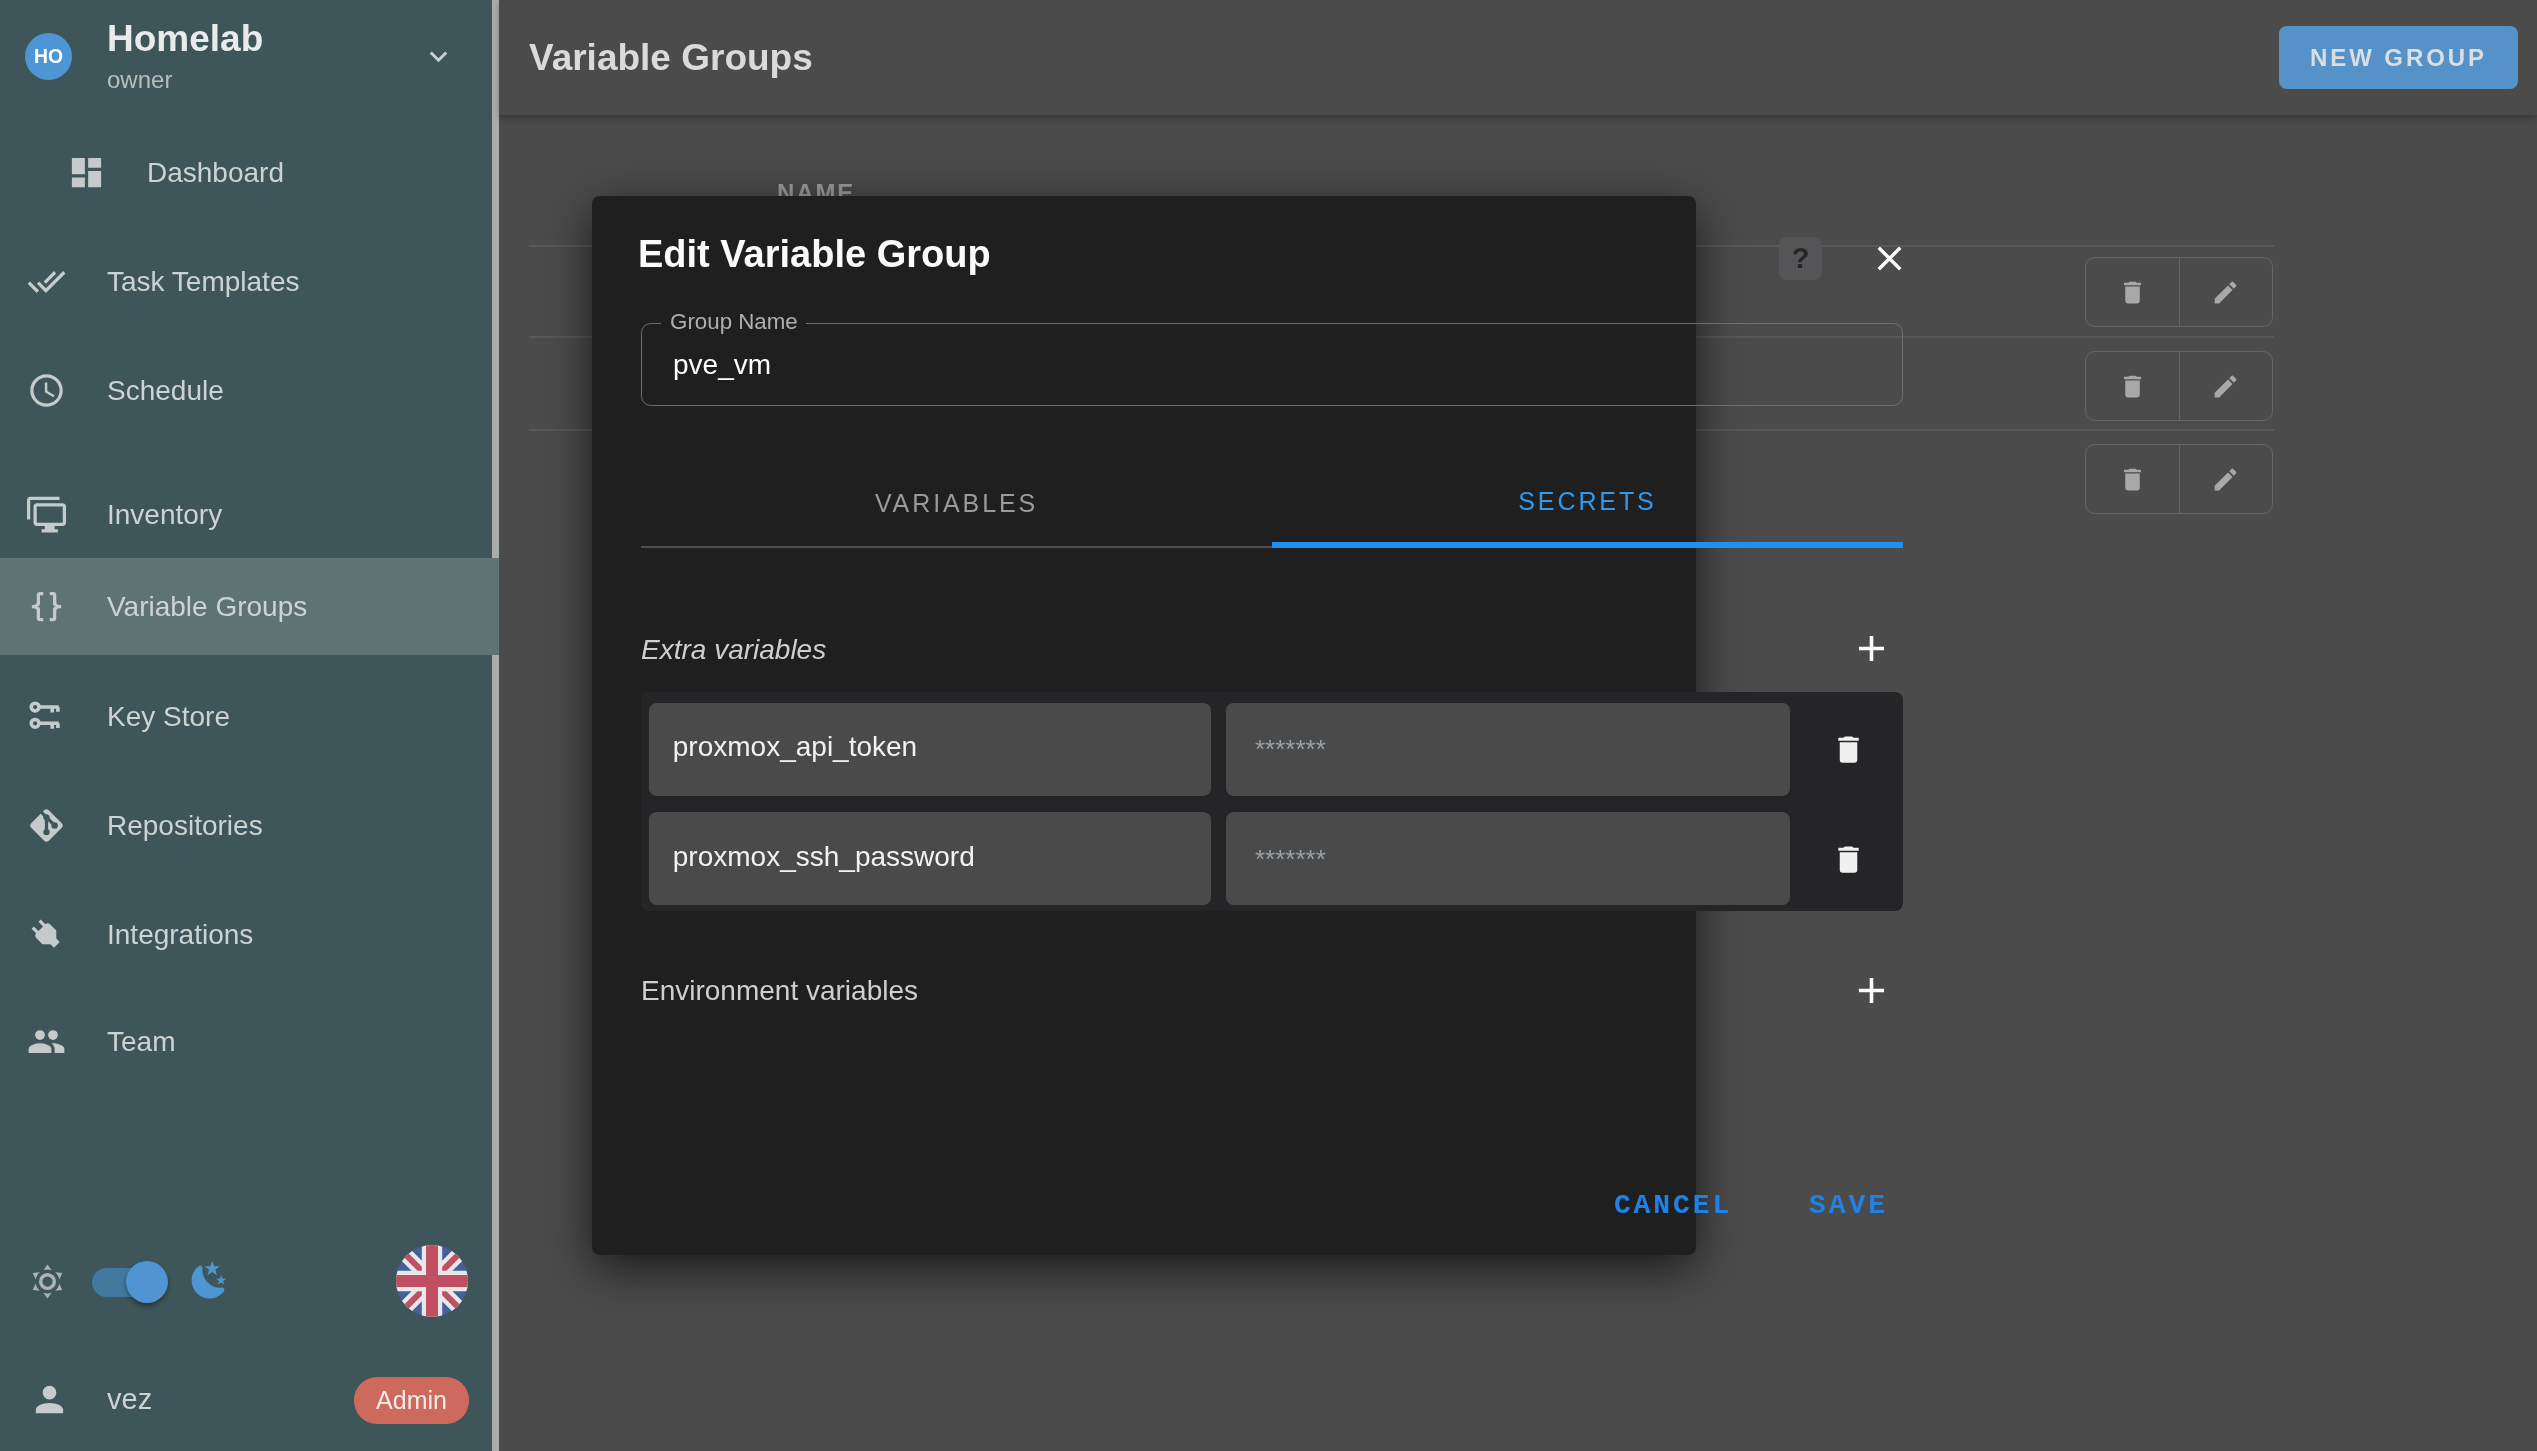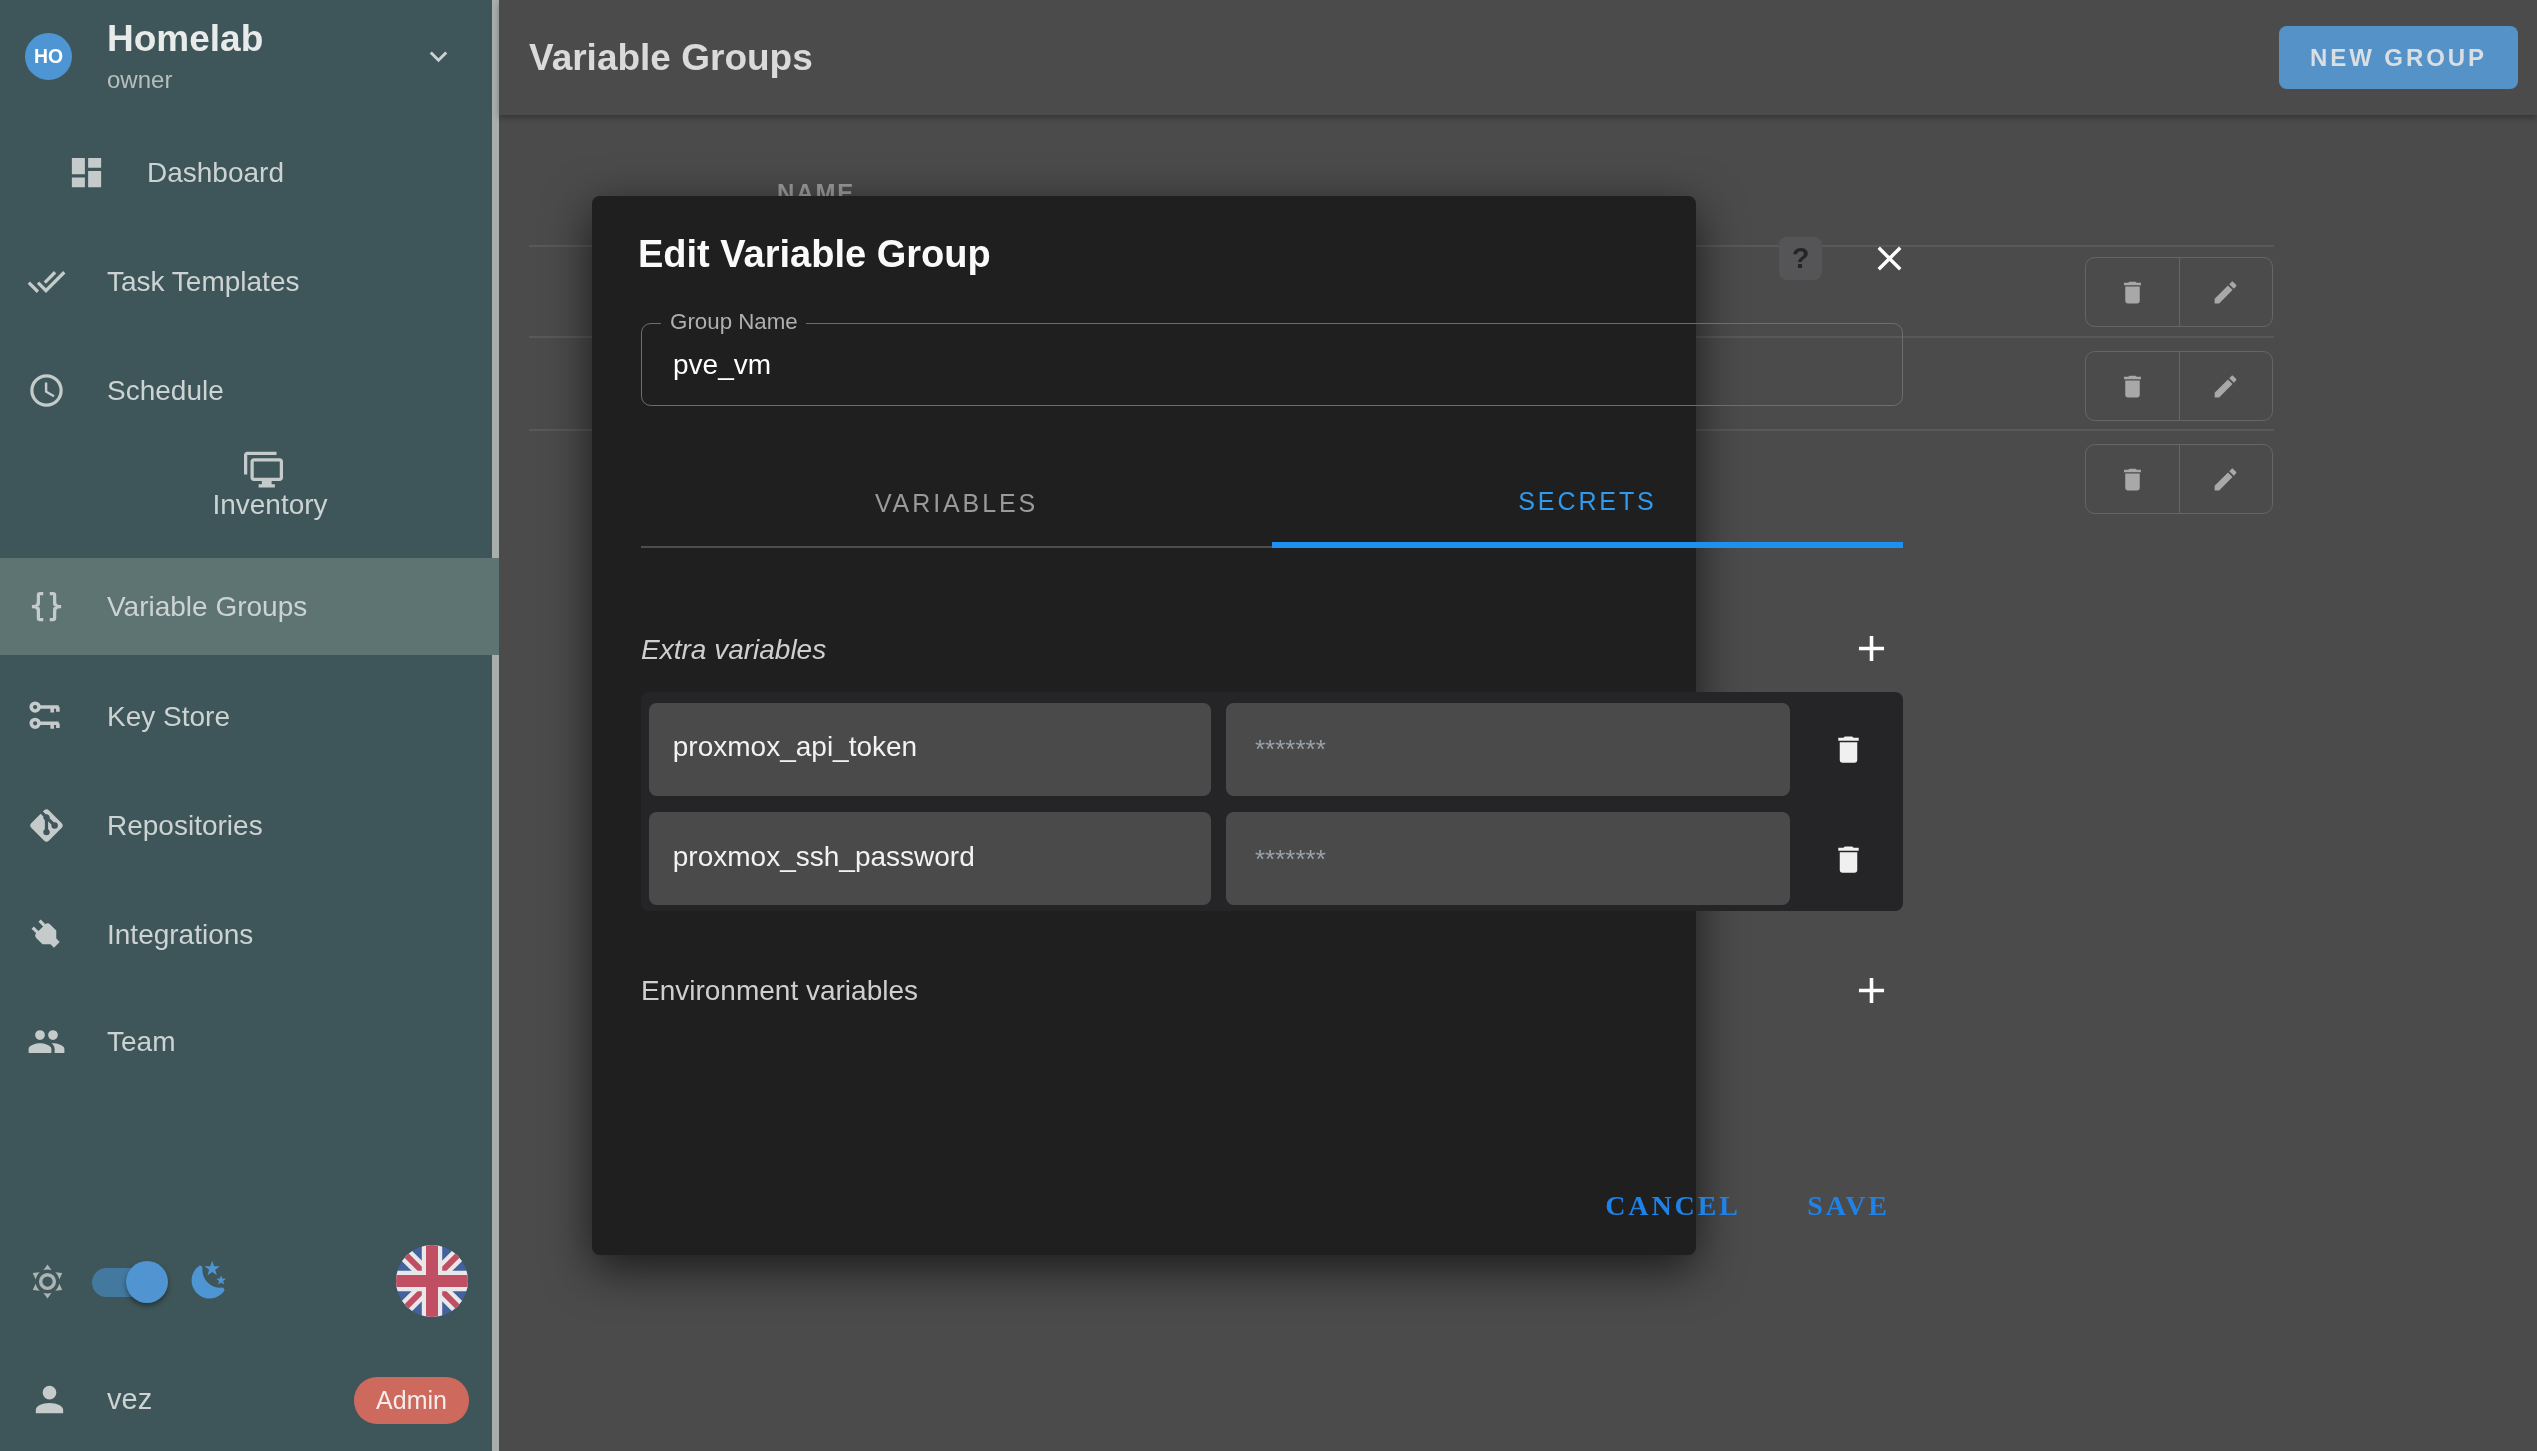--- a/index.html
+++ b/index.html
@@ -87,21 +87,21 @@
   .kv-value::placeholder{color:#99A0A8;font-size:26px;}
   .row-trash{position:absolute;left:1180px;width:54px;height:54px;color:#F0F0F0;
              display:flex;align-items:center;justify-content:center;cursor:pointer;}
 
   #empty-panel{position:absolute;left:49px;top:849px;width:1262px;height:80px;background:#28282A;
                border-radius:5.8px;display:flex;align-items:center;justify-content:center;
                font-size:28px;color:#9E9E9E;}
 
   .text-btn{position:absolute;top:985px;height:49px;border:none;background:transparent;
             color:#1F82E8;font-size:28px;font-weight:bold;letter-spacing:2.9px;cursor:pointer;
-            font-family:Liberation Serif, serif;display:flex;align-items:center;justify-content:center;}
+            font-family:Liberation Mono, monospace;display:flex;align-items:center;justify-content:center;}
   #cancel-btn{left:1010px;width:142px;}
   #save-btn{left:1202px;width:109px;}
 </style>
 </head>
 <body>
 
 <div id="app">
 
   <div id="sidebar">
     <div id="sidebar-scroll-strip"></div>
@@ -137,21 +137,21 @@
 
     <div class="menu-item" style="top:342px;">
       <span class="menu-icon">
         <svg width="39" height="39" viewBox="0 0 24 24" fill="currentColor">
             <path d="M12,20A8,8 0 0,1 4,12A8,8 0 0,1 12,4A8,8 0 0,1 20,12A8,8 0 0,1 12,20M12,2A10,10 0 0,0 2,12A10,10 0 0,0 12,22A10,10 0 0,0 22,12A10,10 0 0,0 12,2M12.5,7V12.25L17,14.92L16.25,16.15L11,13V7H12.5Z"></path>
           </svg>
         </span>
       <span class="menu-label">Schedule</span>
     </div>
 
-    <div class="menu-item" style="top:450px;flex-direction:column;">
+    <div class="menu-item" style="top:466px;">
       <span class="menu-icon">
         <svg width="39" height="39" viewBox="0 0 24 24" fill="currentColor">
             <path d="M22,17V7H6V17H22M22,5C23.1,5 24,5.9 24,7V17C24,18.1 23.1,19 22,19H17V21H19V23H9V21H11V19H6C4.9,19 4,18.1 4,17V7C4,5.9 4.9,5 6,5H22M2,3V15H0V3C0,1.9 0.9,1 2,1H20V3H2Z"></path>
           </svg>
         </span>
       <span class="menu-label">Inventory</span>
     </div>
 
     <div class="menu-item active" style="top:558px;">
       <span class="menu-icon">

